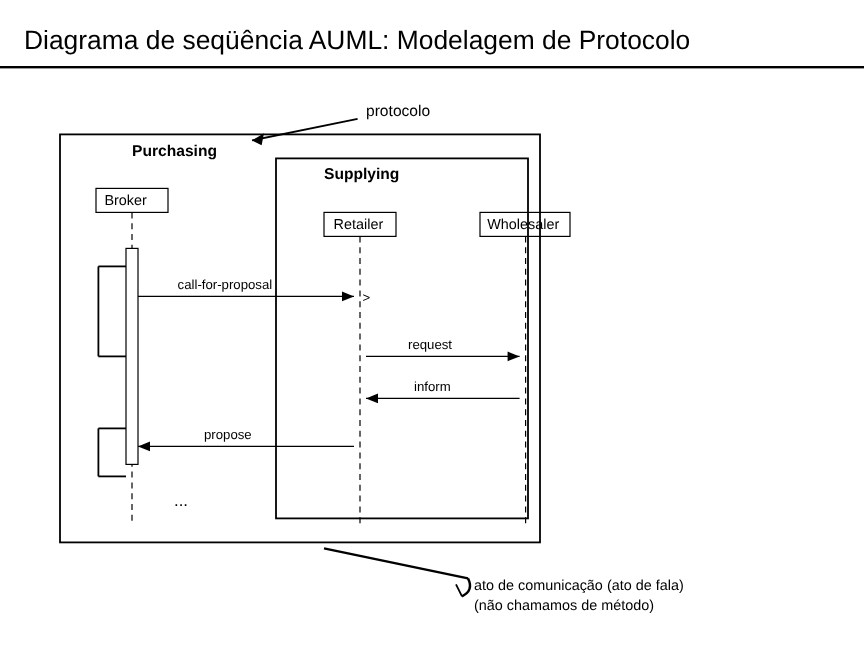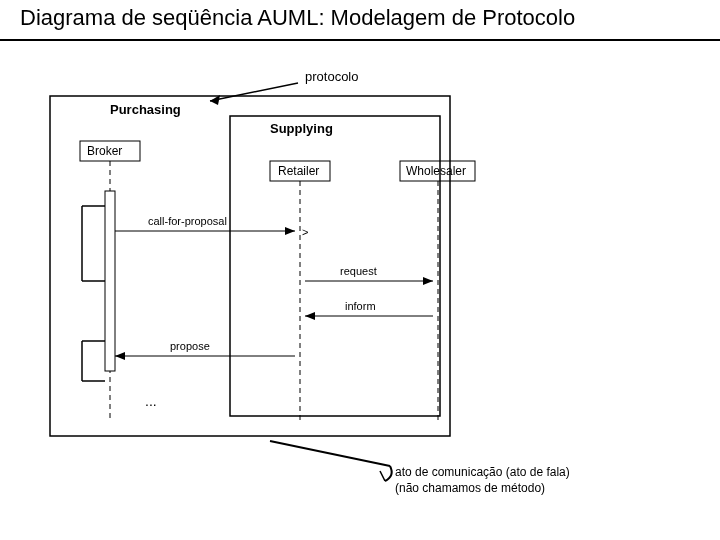--- a/index.html
+++ b/index.html
@@ -8,21 +8,21 @@
       height: 540px;
       background: #fff;
       font-family: Arial, sans-serif;
       overflow: hidden;
       position: relative;
     }
 
     .title {
       font-size: 22px;
       font-weight: normal;
-      padding: 4px 20px 6px 20px;
+      padding: 20px 20px 6px 20px;
       border-bottom: 2px solid #000;
       line-height: 1.3;
     }
 
     .main-content {
       position: relative;
       width: 100%;
       height: calc(540px - 80px);
       top: 10px;
     }

